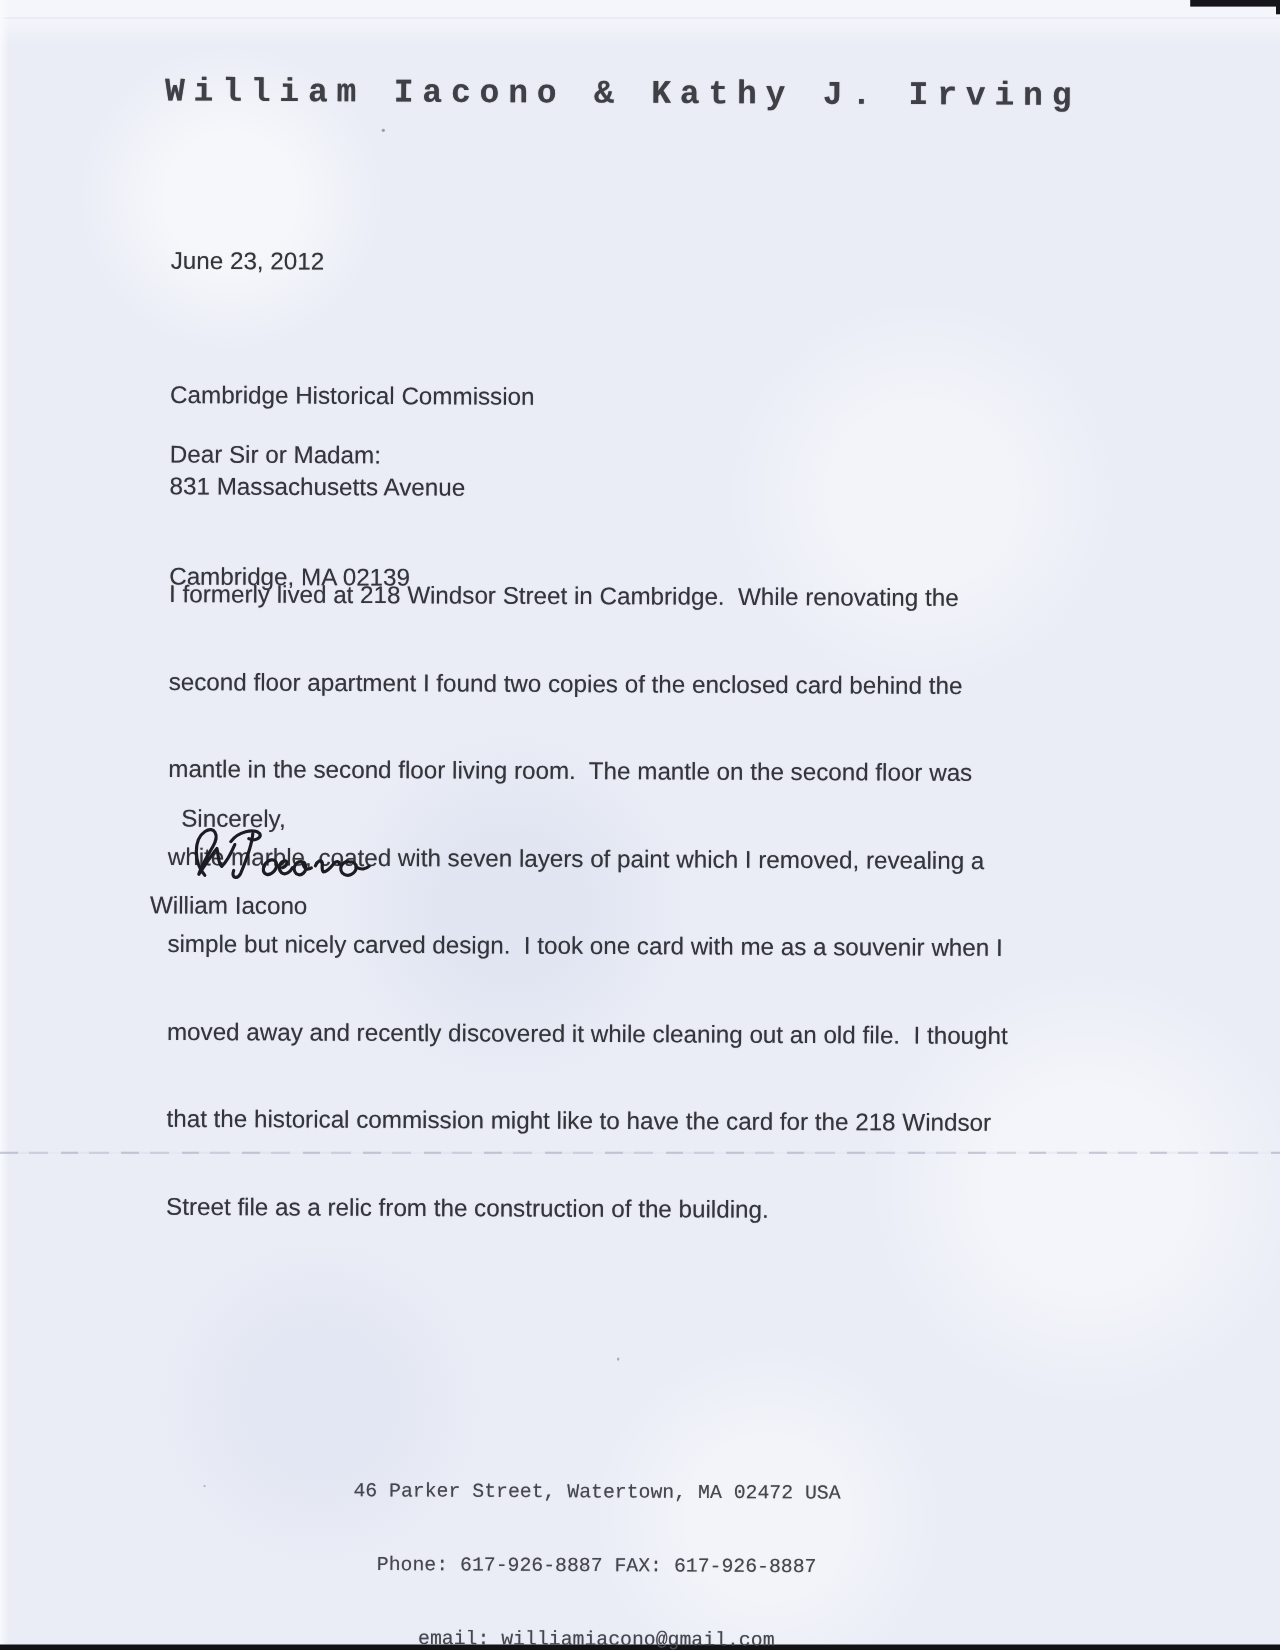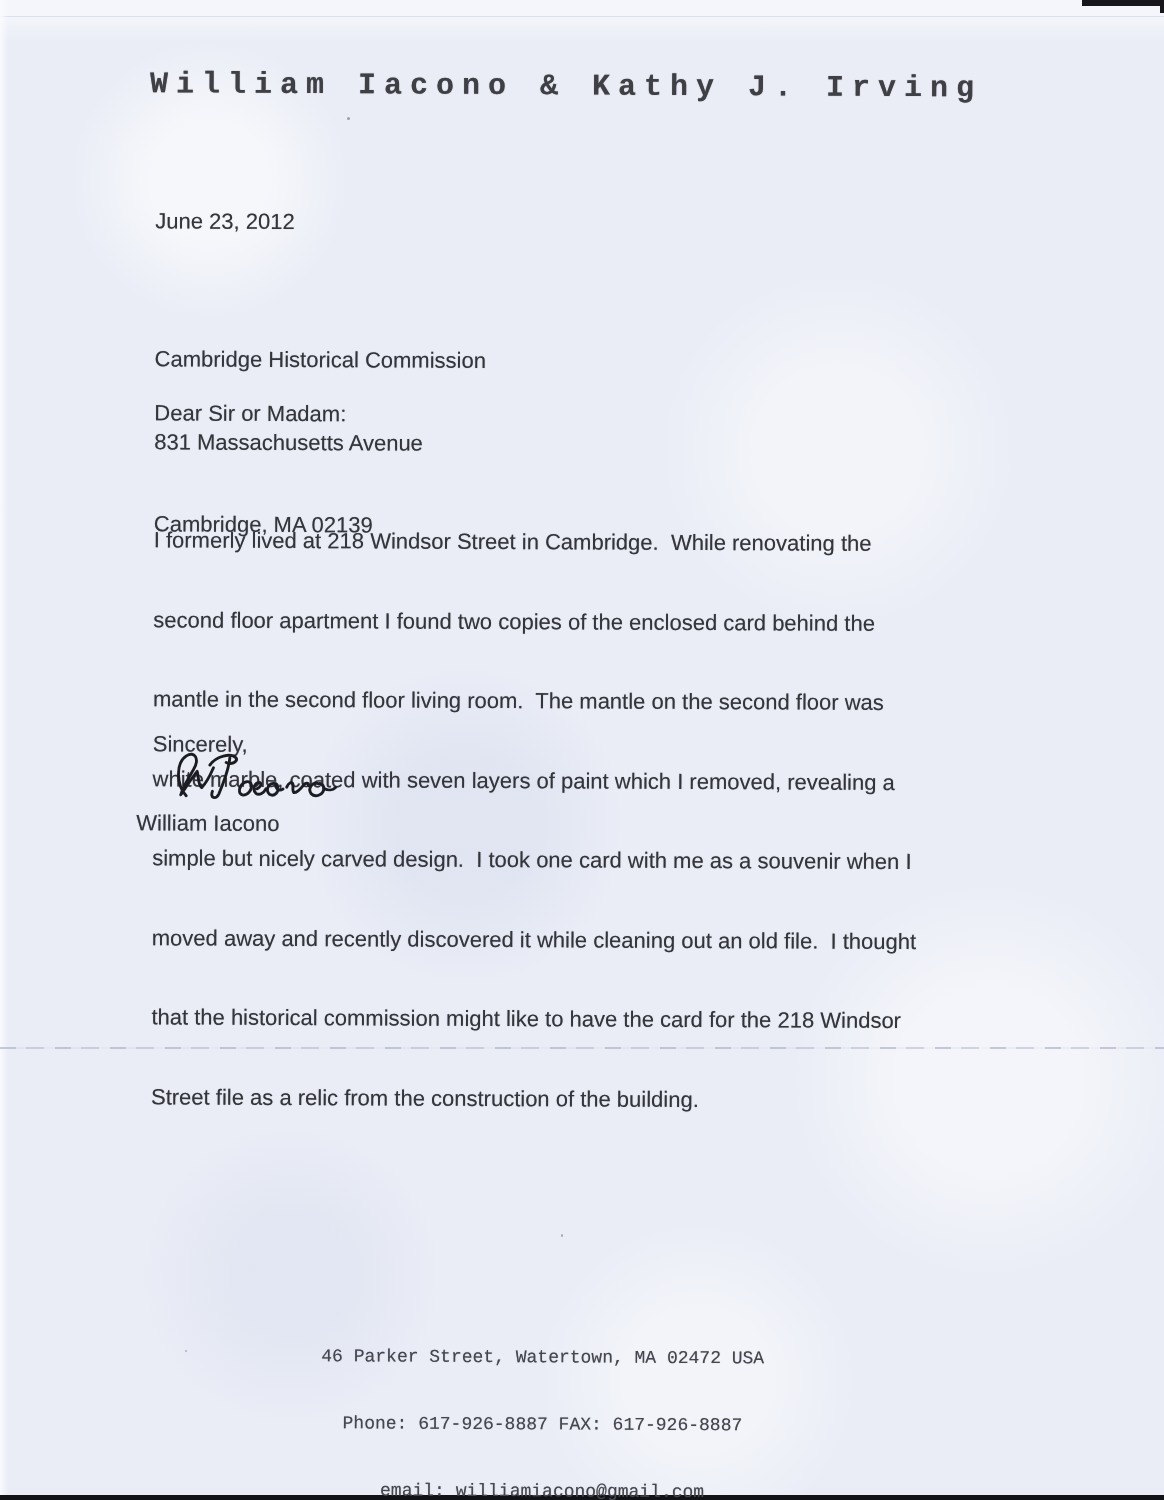--- a/index.html
+++ b/index.html
@@ -78,25 +78,25 @@
     position: absolute; top: 67px; left: 150px;
     font-size: 30px; font-weight: bold; letter-spacing: 8px;
     white-space: pre;
   }
   .typed {
     color: #34353b;
     font-size: 22px;
     text-shadow: 0 0 0.8px rgba(52,53,59,0.5);
     white-space: pre;
   }
-  .date-line { position: absolute; top: 208px; left: 156px; }
+  .date-line { position: absolute; top: 224px; left: 156px; }
   .recipient { position: absolute; top: 290px; left: 156px; line-height: 27.5px; }
   .salutation { position: absolute; top: 400px; left: 156px; }
   .body-par { position: absolute; top: 474px; left: 156px; line-height: 26.5px; }
-  .valediction { position: absolute; top: 731px; left: 156px; }
+  .valediction { position: absolute; top: 731px; left: 168px; }
   .signature {
     position: absolute; top: 747px; left: 177px;
     width: 172px; height: 62px;
   }
   .signature svg { display: block; width: 100%; height: 100%; }
   .sender-name { position: absolute; top: 810px; left: 140px; }
   .footer {
     position: absolute; top: 1299px; left: -33px; width: 100%;
     text-align: center;
     font-size: 18px; line-height: 22.4px;

